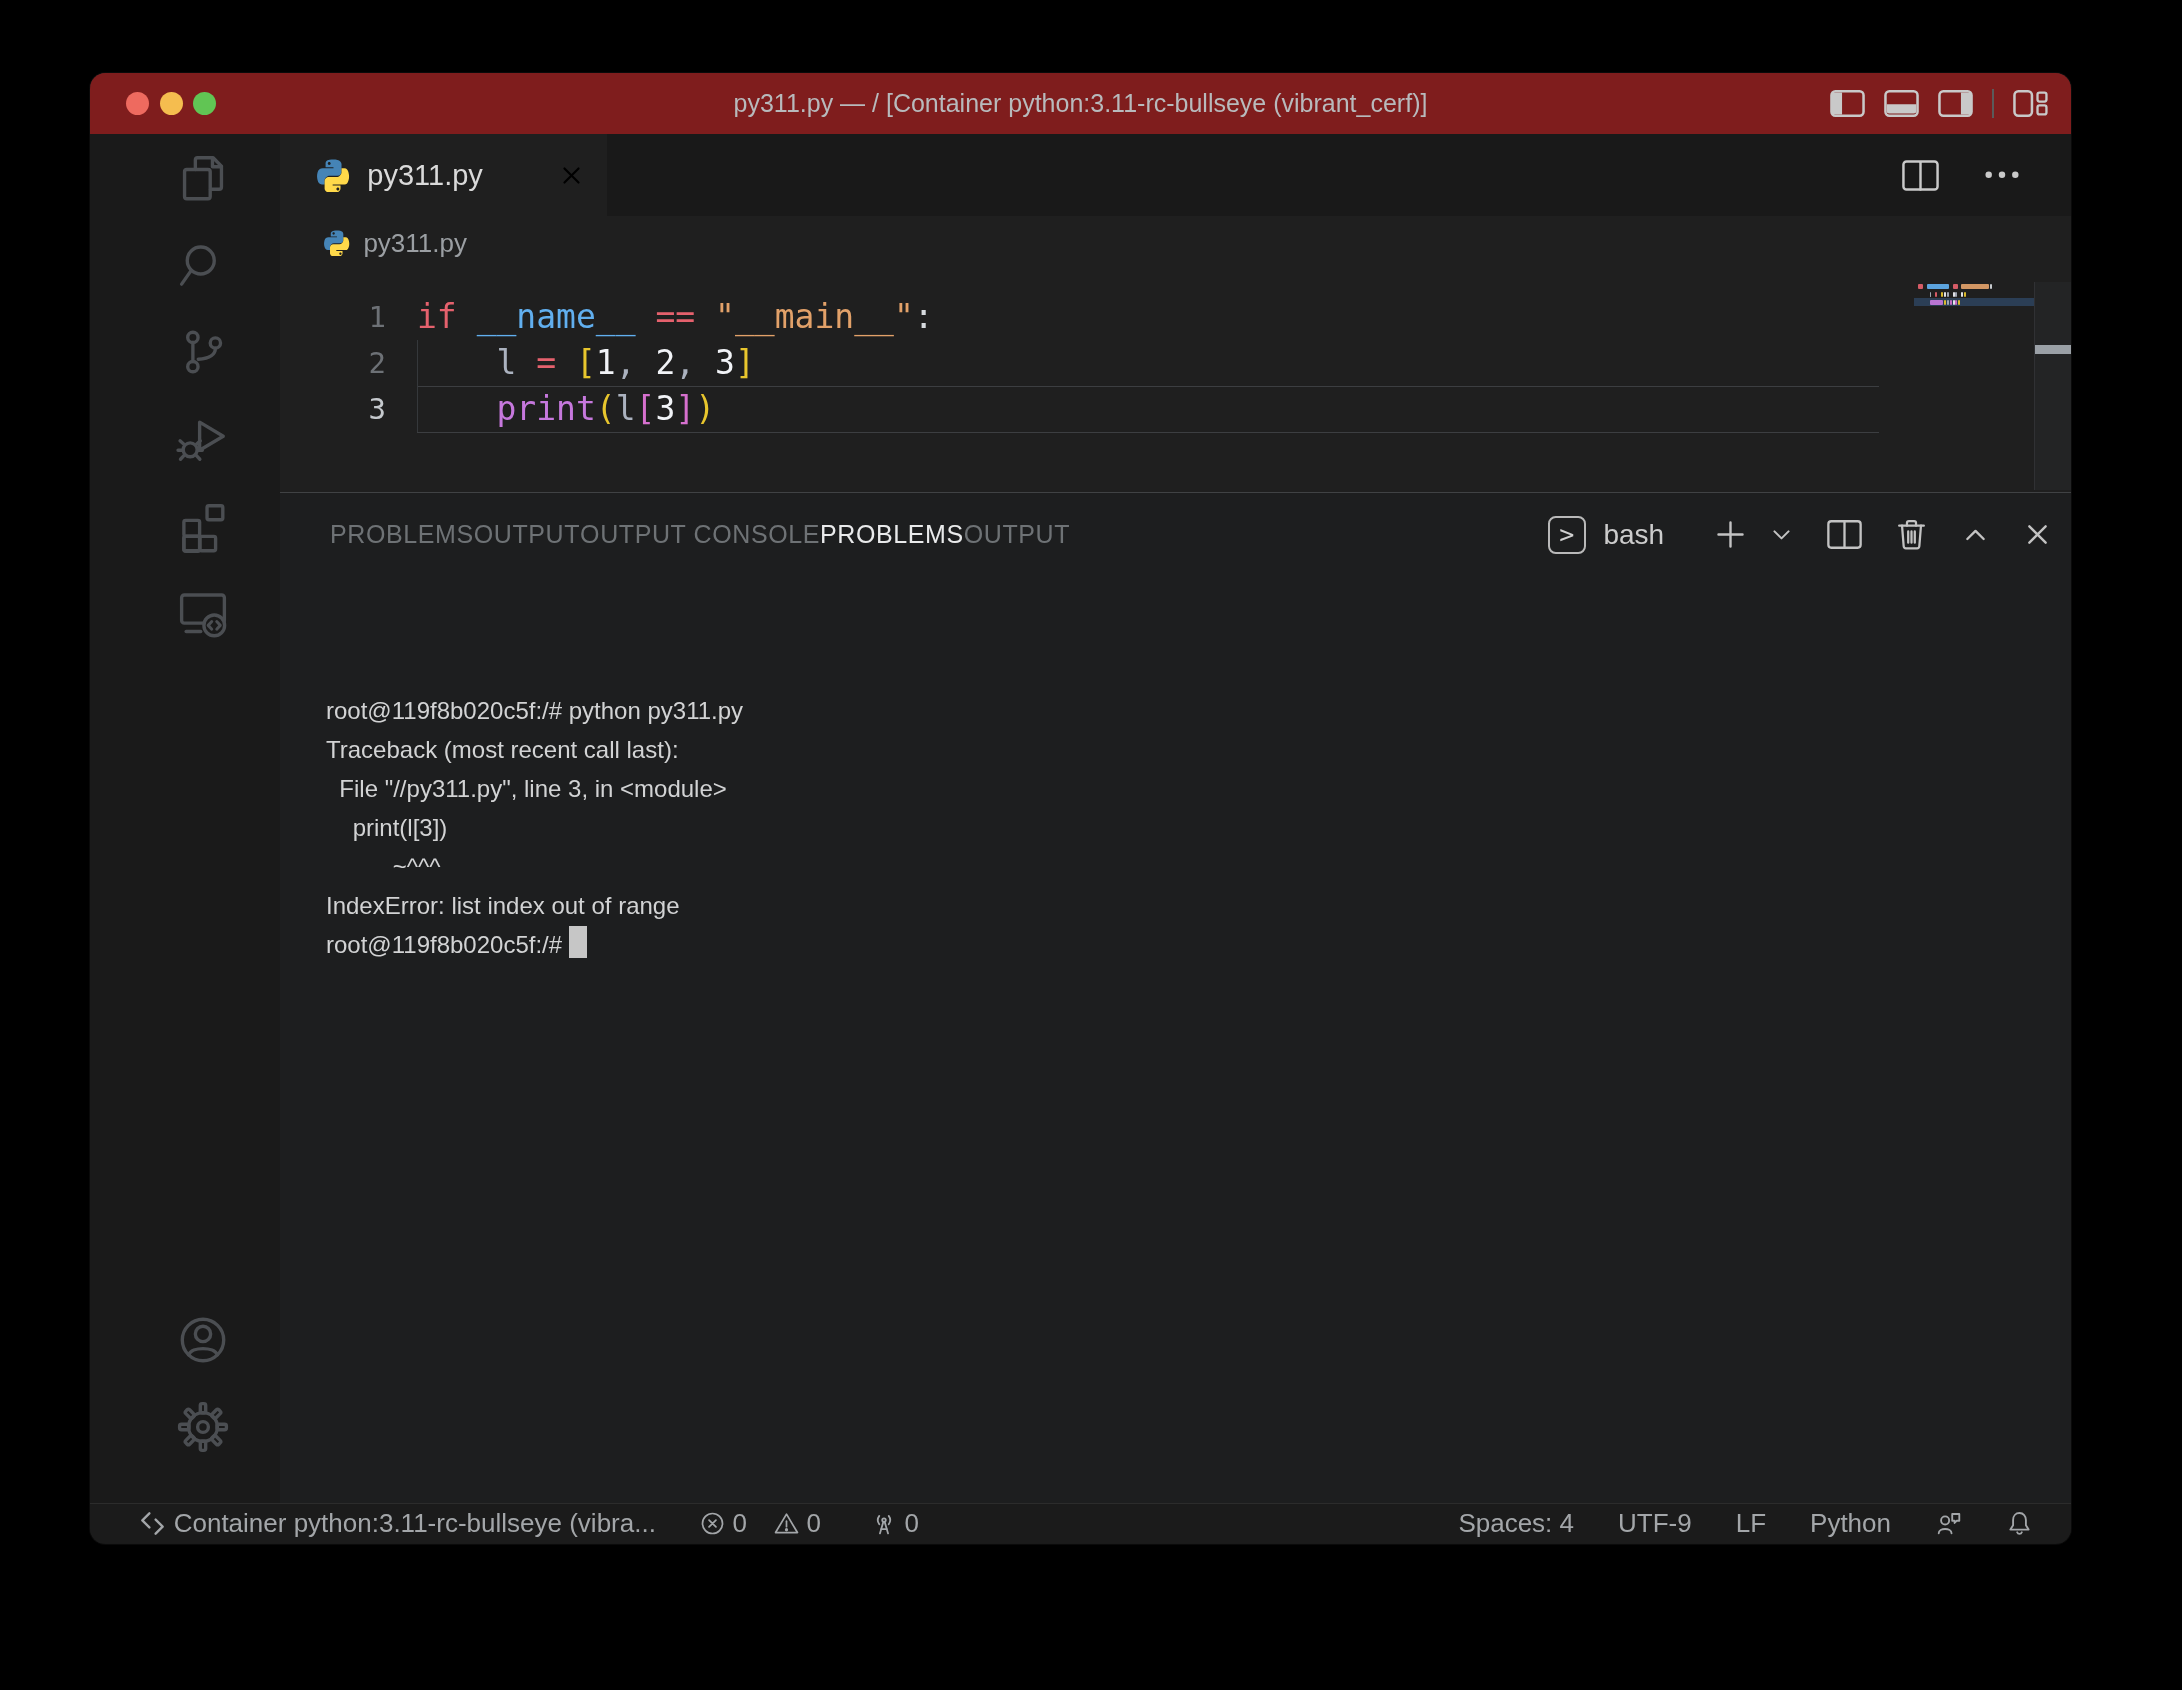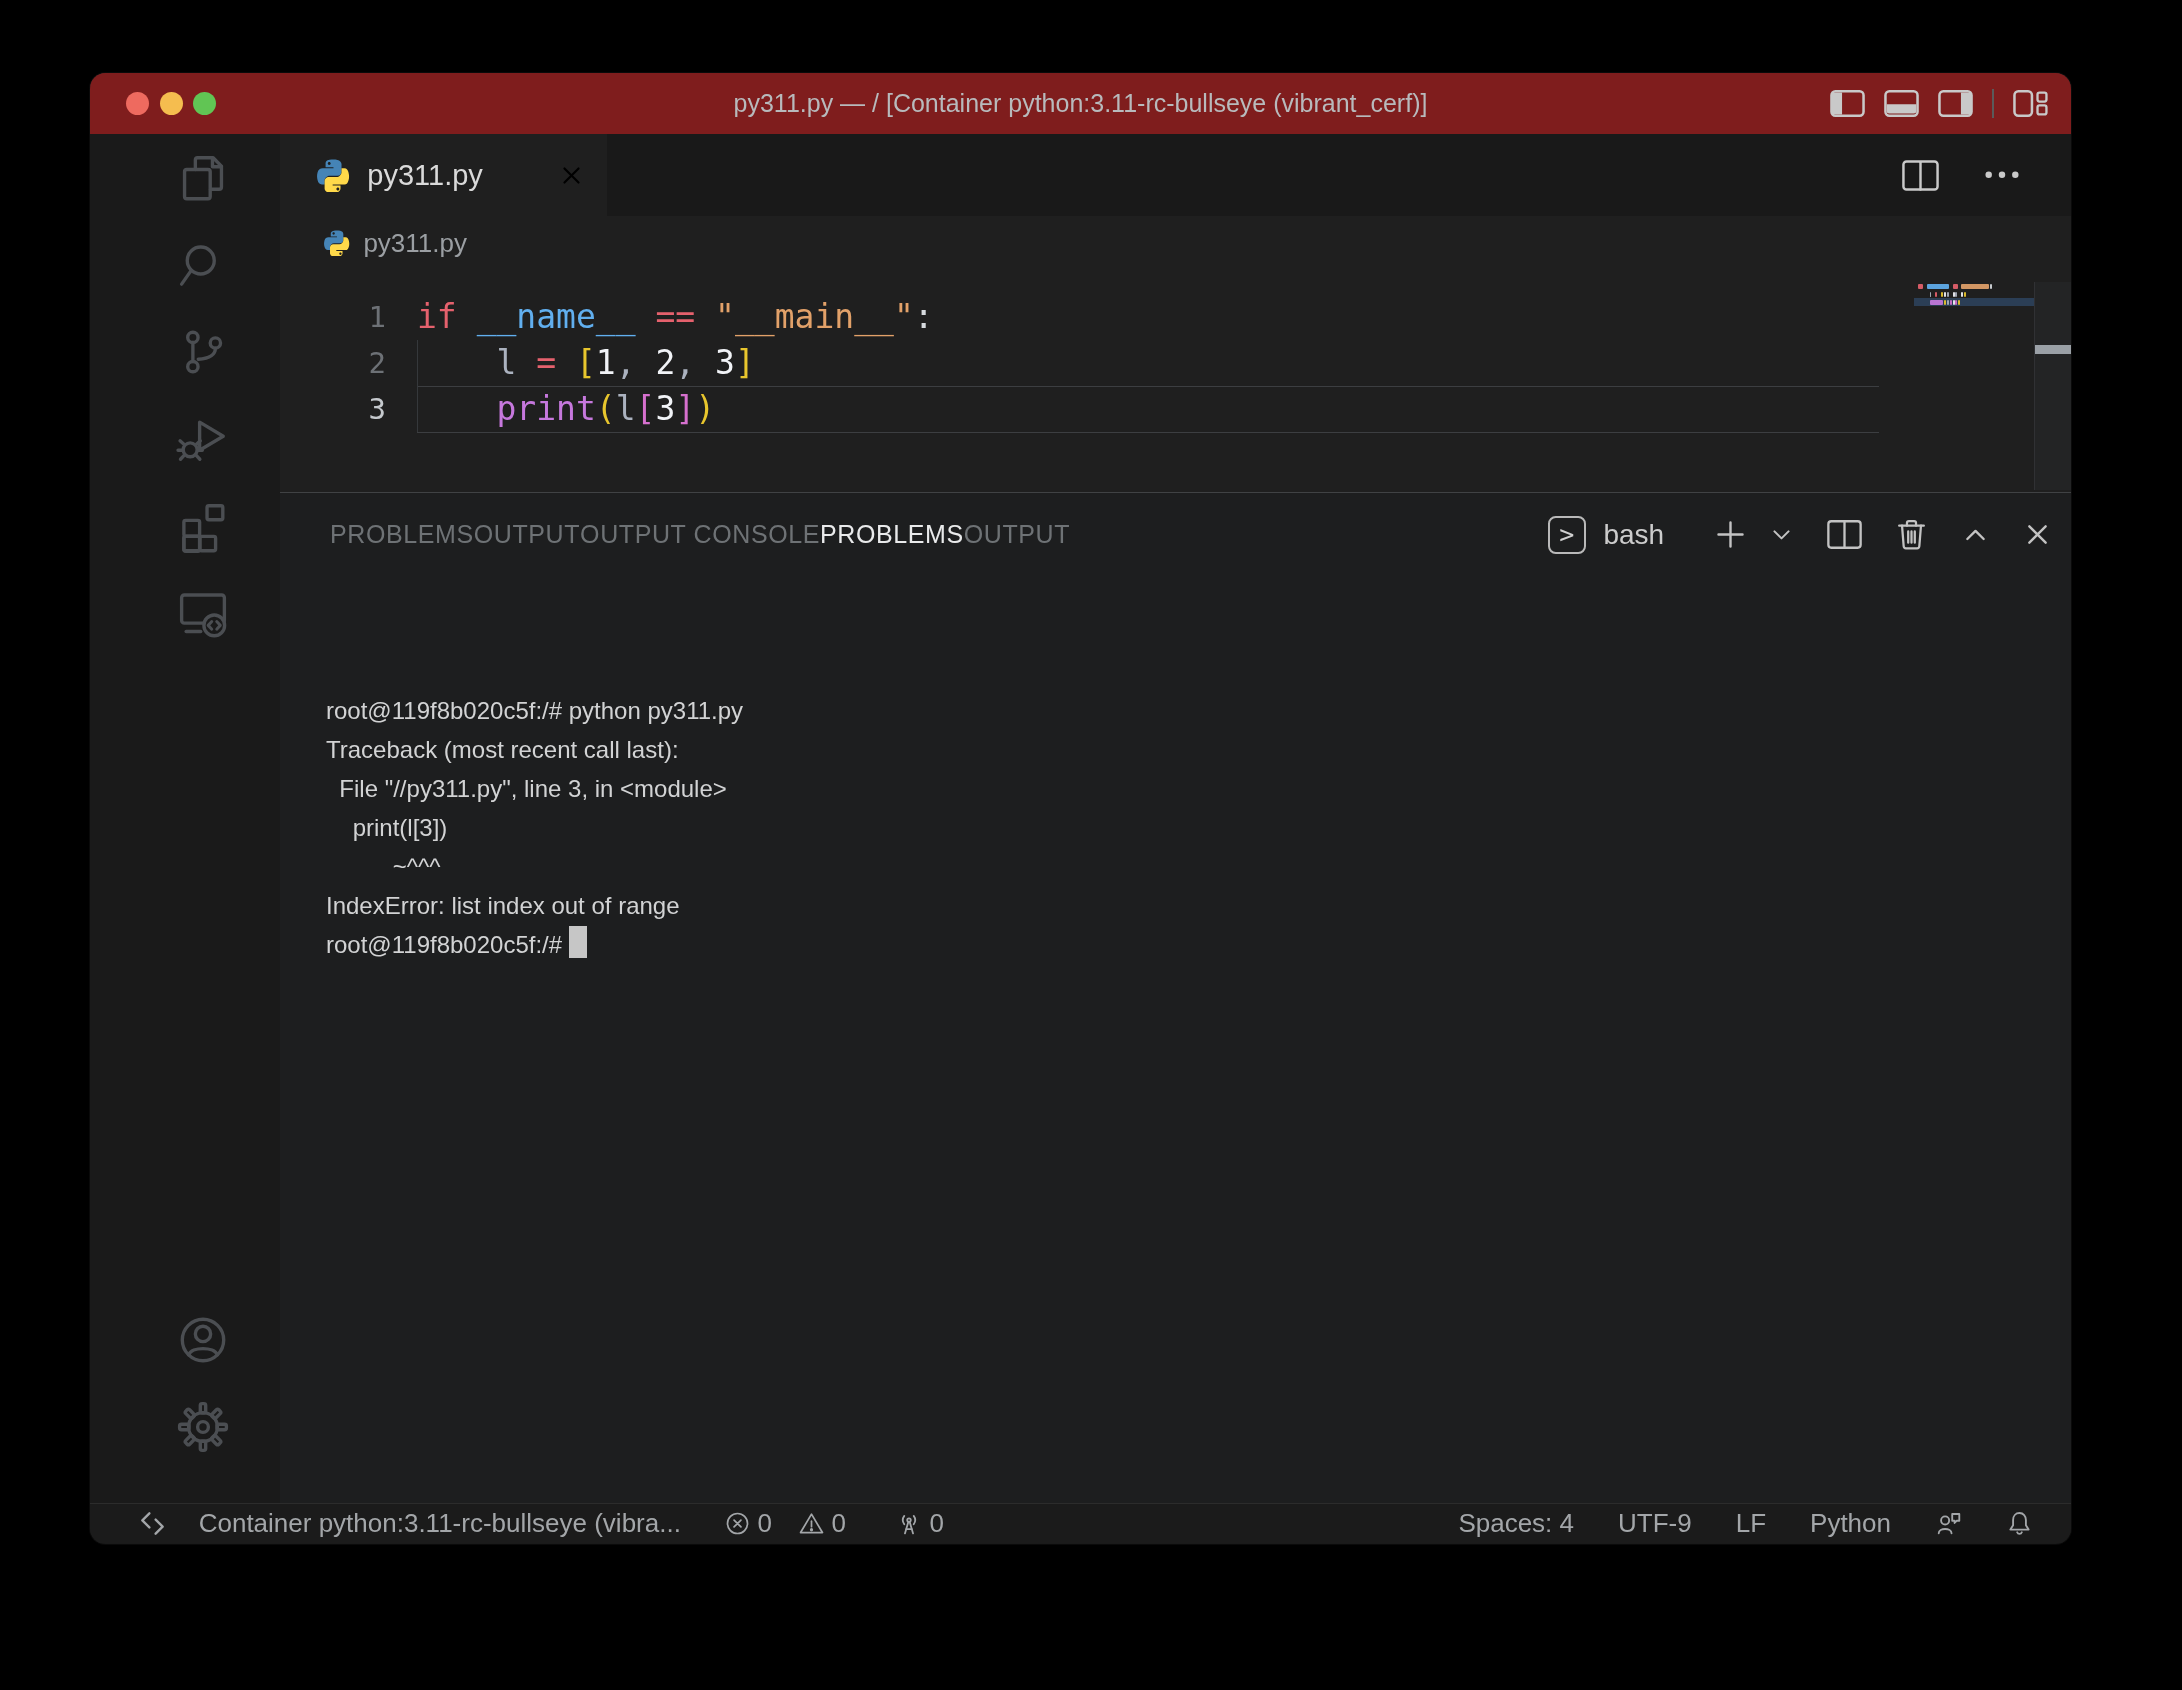--- a/index.html
+++ b/index.html
@@ -59,21 +59,21 @@
   .chip{width:38px;height:38px;border:2.9px solid #b9b9b9;border-radius:7.7px;display:flex;align-items:center;justify-content:center;font-size:25px;font-family:"DejaVu Sans Mono",monospace;color:#d0d0d0;box-sizing:border-box;}
   .shell-label{font-size:28px;color:#ccc;margin-left:-15.4px;margin-right:15.4px;}
 
   .terminal{margin:115px 0 0 46px;font-family:Liberation Sans, sans-serif;font-size:24px;color:#d2d3d4;white-space:pre;}
   .t-line{height:39px;line-height:39px;}
   .cursor{display:inline-block;width:18px;height:32px;background:#c6c6c6;vertical-align:-4.8px;}
 
   
   .statusbar{height:39px;background:#1b1b1b;border-top:1px solid #2c2c2c;display:flex;align-items:center;font-size:26px;color:#a3a6a9;padding:0 38px 0 50px;}
   .sb-item{display:flex;align-items:center;gap:7.7px;}
-  .ml16{margin-left:26px;}.ml46{margin-left:44px;}.ml20{margin-left:19px;}.ml52{margin-left:50px;}
+  .ml16{margin-left:1px;}.ml46{margin-left:44px;}.ml20{margin-left:19px;}.ml52{margin-left:50px;}
   .sb-right{margin-left:auto;display:flex;align-items:center;gap:44px;}
 
   svg{display:block;}
   .stroke-ic{fill:none;stroke:currentColor;stroke-width:1.5;stroke-linecap:round;stroke-linejoin:round;}
 </style>
 </head>
 <body>
 
 <div class="window">
 

